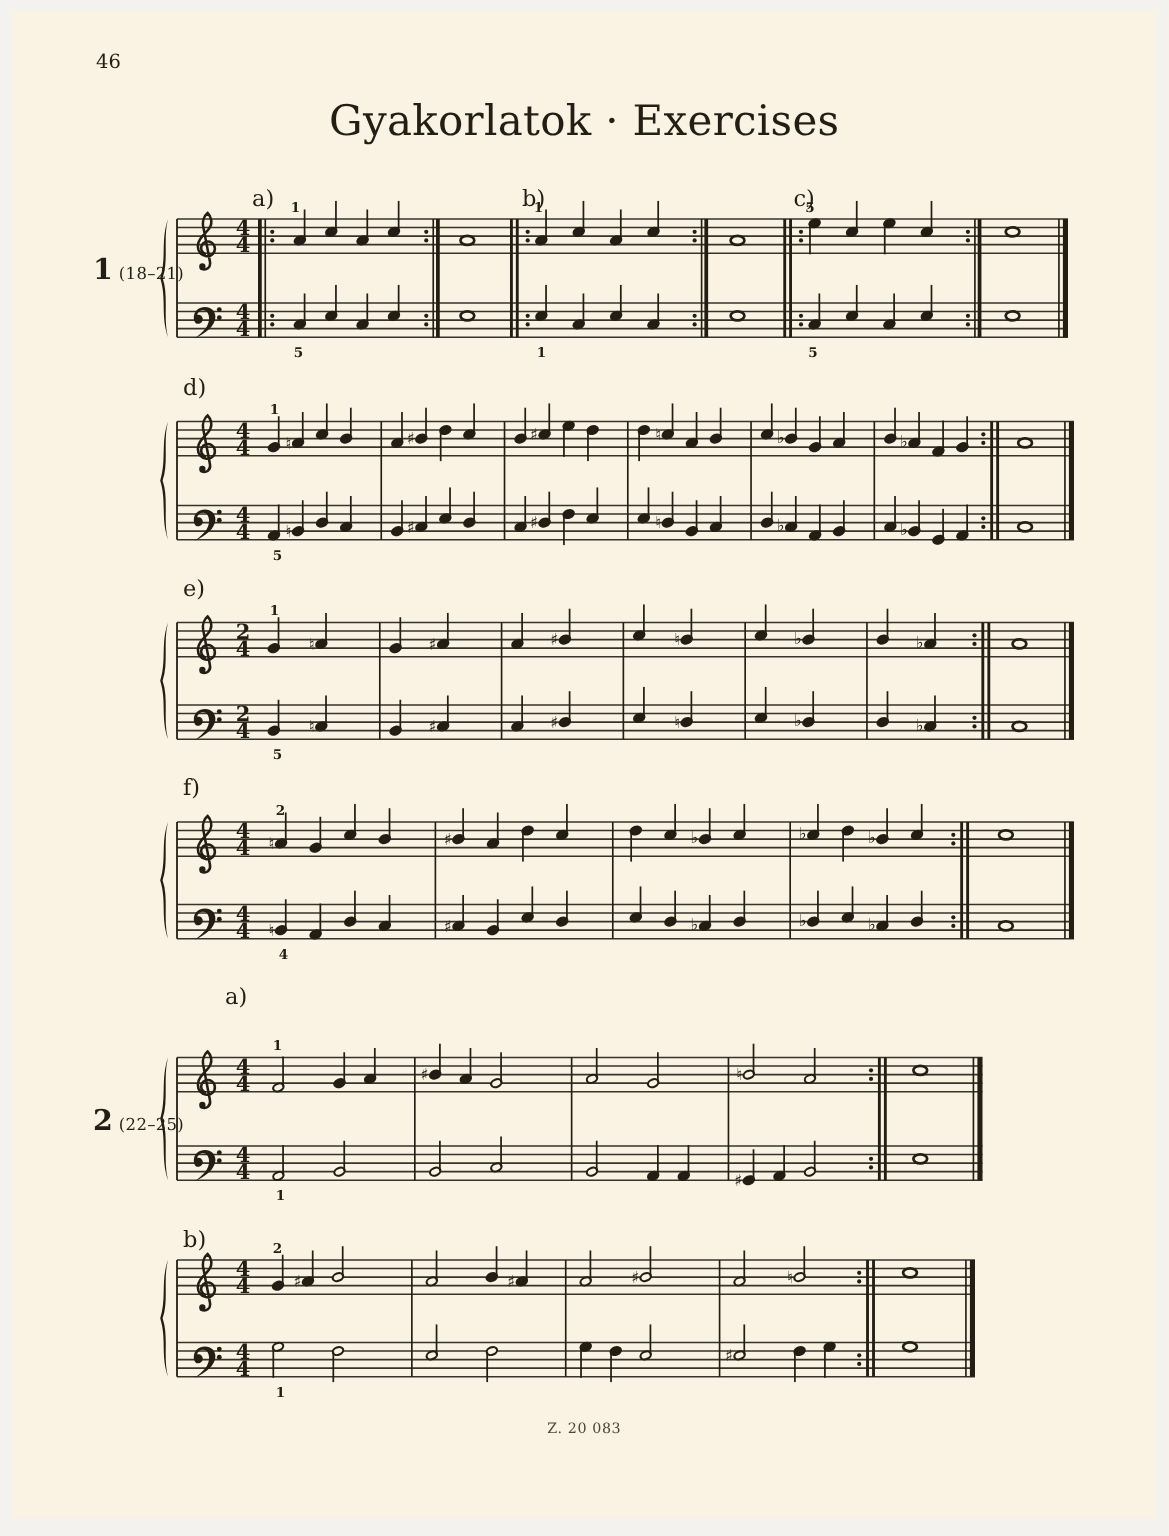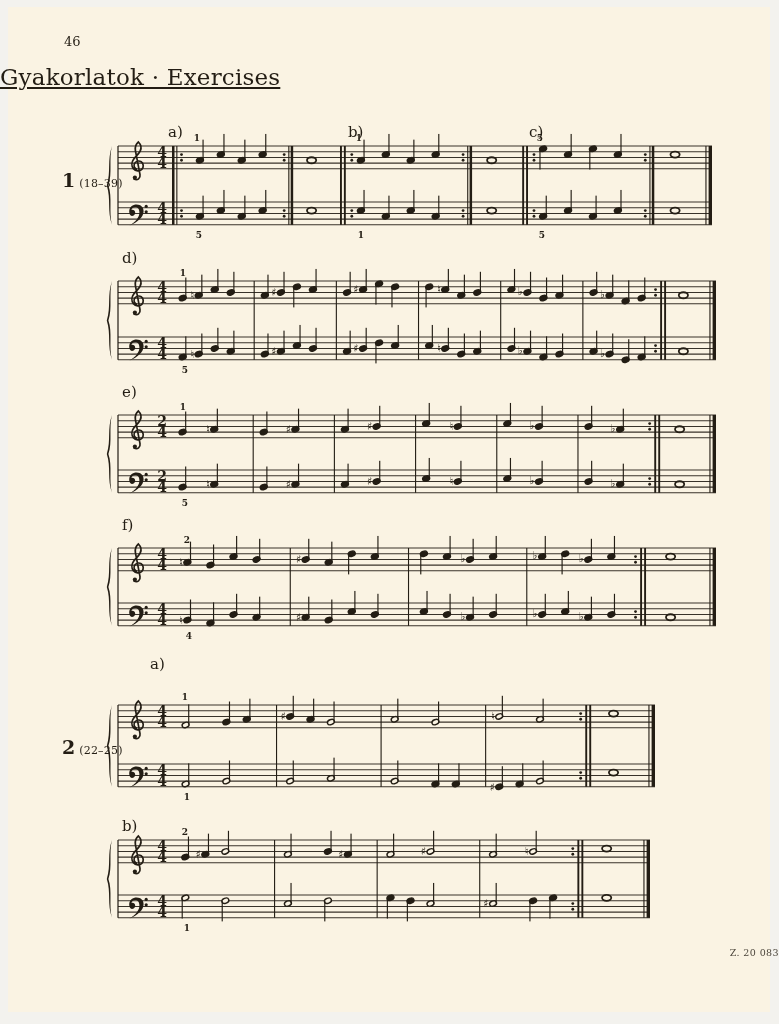--- a/index.html
+++ b/index.html
@@ -15,32 +15,32 @@
   .edge{position:absolute;background:#f3f2ee;}
   .edge.top{left:0;top:0;width:779px;height:7px;}
   .edge.bottom{left:0;bottom:0;width:779px;height:12px;}
   .edge.left{left:0;top:0;width:8px;height:1024px;}
   .edge.right{right:0;top:0;width:9px;height:1024px;}
   .pagenum{
     position:absolute;left:64px;top:34px;
     font-size:13px;color:#231d14;
   }
   .title{
-    position:absolute;left:0;right:0;top:64px;
-    font-size:23px;color:#231d14;letter-spacing:0.2px;text-decoration:underline;
+    position:absolute;left:0;right:0;top:64px;text-align:center;
+    font-size:28px;color:#231d14;letter-spacing:0.2px;
   }
   .exlabel{
     position:absolute;display:inline-flex;align-items:baseline;color:#231d14;
   }
   .exlabel .num{font-size:19px;font-weight:600;}
   .exlabel .rng{font-size:11px;margin-left:4px;letter-spacing:0.2px;}
   .exlabel.ex1{left:62px;top:169px;}
   .exlabel.ex2{left:62px;top:736px;}
   .plate{
-    position:absolute;left:0;right:0;top:947px;text-align:right;
+    position:absolute;left:0;right:0;top:947px;text-align:center;
     font-size:9.5px;color:#4a443a;letter-spacing:0.4px;
   }
   svg{position:absolute;left:0;top:0;}
 </style>
 </head>
 <body>
 
 <div class="page">
   <svg width="779" height="1024" viewBox="0 0 779 1024">
       <g>
@@ -725,21 +725,21 @@
   <div class="edge top"></div>
   <div class="edge bottom"></div>
   <div class="edge left"></div>
   <div class="edge right"></div>
 
   <div class="pagenum">46</div>
   <div class="title">Gyakorlatok · Exercises</div>
 
   <div class="exlabel ex1">
     <span class="num">1</span>
-    <span class="rng">(18–39)</span>
+    <span class="rng">(18–21)</span>
   </div>
   <div class="exlabel ex2">
     <span class="num">2</span>
     <span class="rng">(22–25)</span>
   </div>
 
   <div class="plate">Z. 20 083</div>
 </div>
 
 </body></html>

